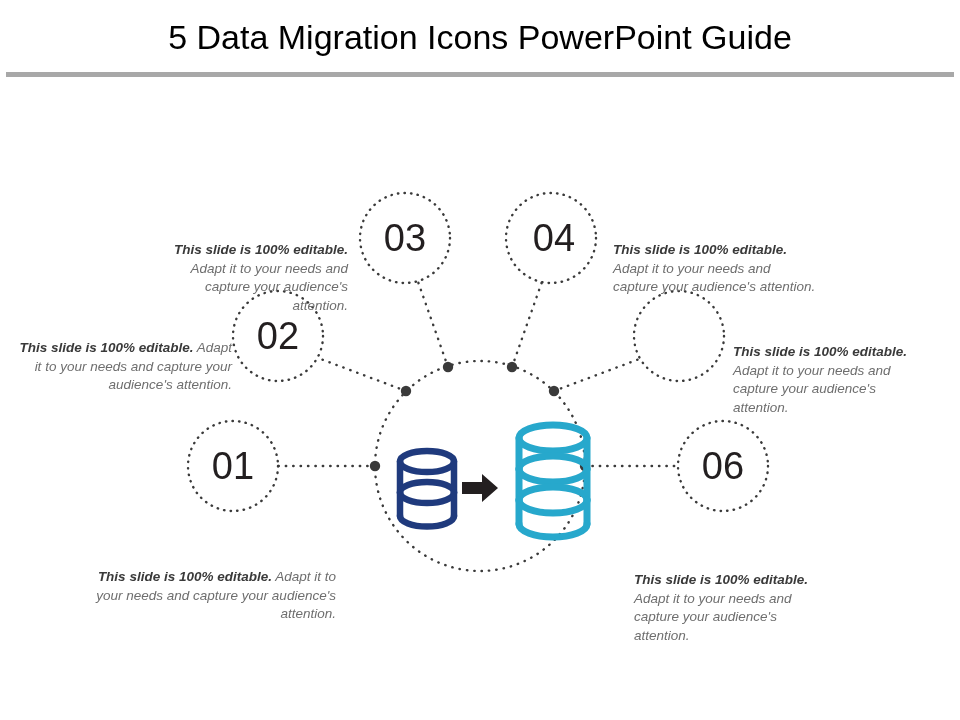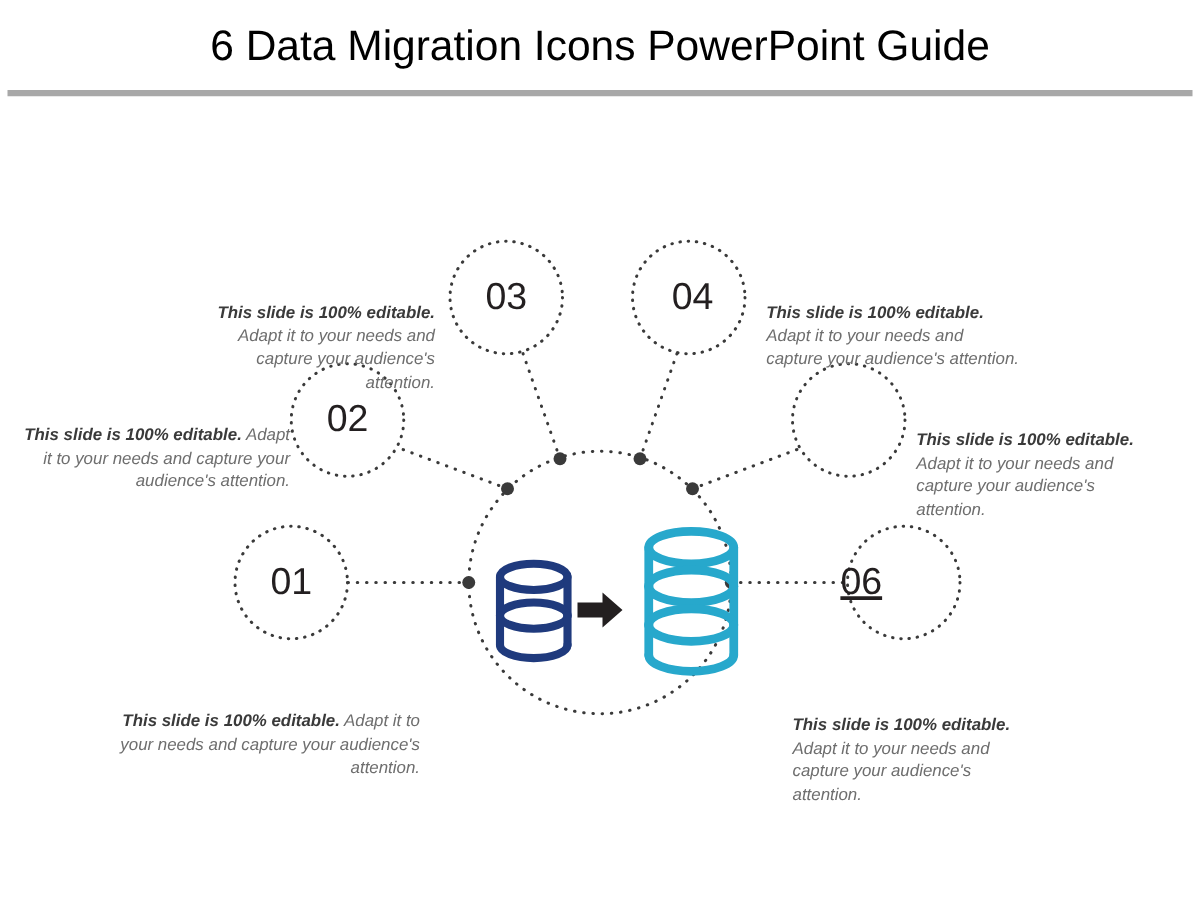--- a/index.html
+++ b/index.html
@@ -49,21 +49,21 @@
   #diagram svg {
     position: absolute;
     left: 0;
     top: 0;
   }
 
   
   .num-label {
     position: absolute;
     font-family: "Liberation Sans", sans-serif;
-    font-size: 30px;
+    font-size: 38px;
     color: #231f20;
     font-weight: 400;
     text-align: center;
     width: 90px;
     line-height: 90px;
     pointer-events: none;
   }
 
   
   .desc {
@@ -79,21 +79,21 @@
     color: #3a3a3a;
     font-weight: bold;
     font-style: italic;
   }
   .align-right { text-align: right; }
   .align-left  { text-align: left;  }
 </style>
 </head>
 <body>
 
-<div id="slide-title">6 Data Migration Icons PowerPoint Guide</div>
+<div id="slide-title">5 Data Migration Icons PowerPoint Guide</div>
 
 <div id="title-rule"></div>
 
 <div id="diagram">
 
   <svg width="960" height="640" viewBox="0 0 960 640">
     <defs>
 
       <marker id="nothing"></marker>
     </defs>
@@ -151,21 +151,21 @@
       <path d="M519 420 L519 444"></path>
       <path d="M587 444 L587 420"></path>
       <path d="M519 444 A34 13 0 0 0 587 444"></path>
     </g>
   </svg>
 
   <div class="num-label" style="left:188px; top:341px;">01</div>
   <div class="num-label" style="left:233px; top:211px;">02</div>
   <div class="num-label" style="left:360px; top:113px;">03</div>
   <div class="num-label" style="left:509px; top:113px;">04</div>
-  <div class="num-label" style="left:644px; top:341px;text-decoration:underline;">06</div>
+  <div class="num-label" style="left:678px; top:341px;">06</div>
 
   <div class="desc align-right" style="left:68px; top:440px; width:268px;">
     <b>This slide is 100% editable.</b><span> Adapt it to your needs and capture your audience's attention.</span>
   </div>
 
   <div class="desc align-right" style="left:10px; top:211px; width:222px;">
     <b>This slide is 100% editable.</b><span> Adapt it to your needs and capture your audience's attention.</span>
   </div>
 
   <div class="desc align-right" style="left:148px; top:113px; width:200px;">

